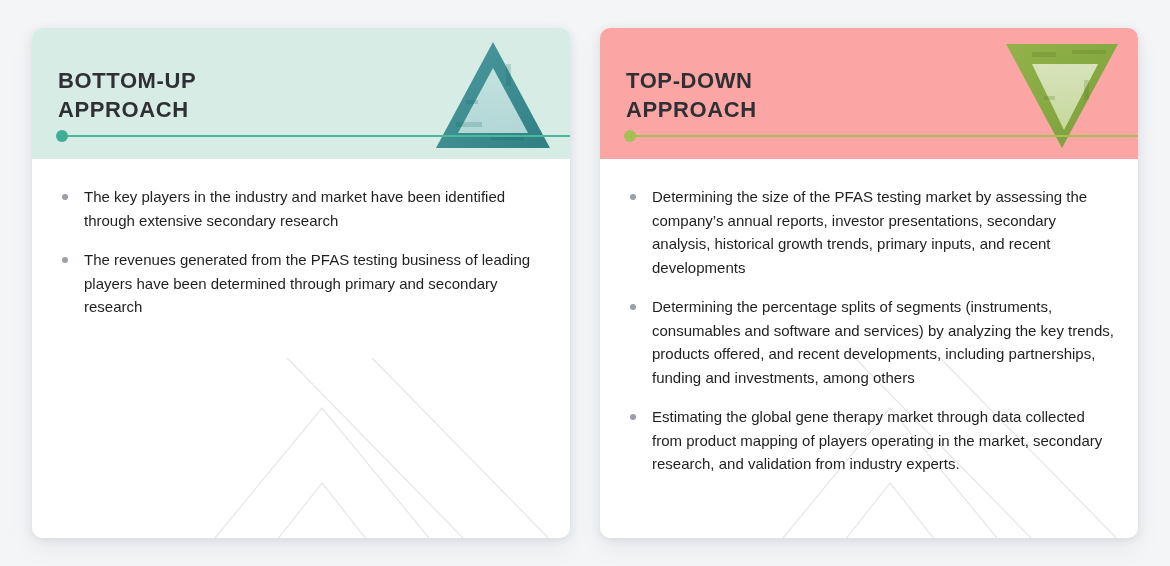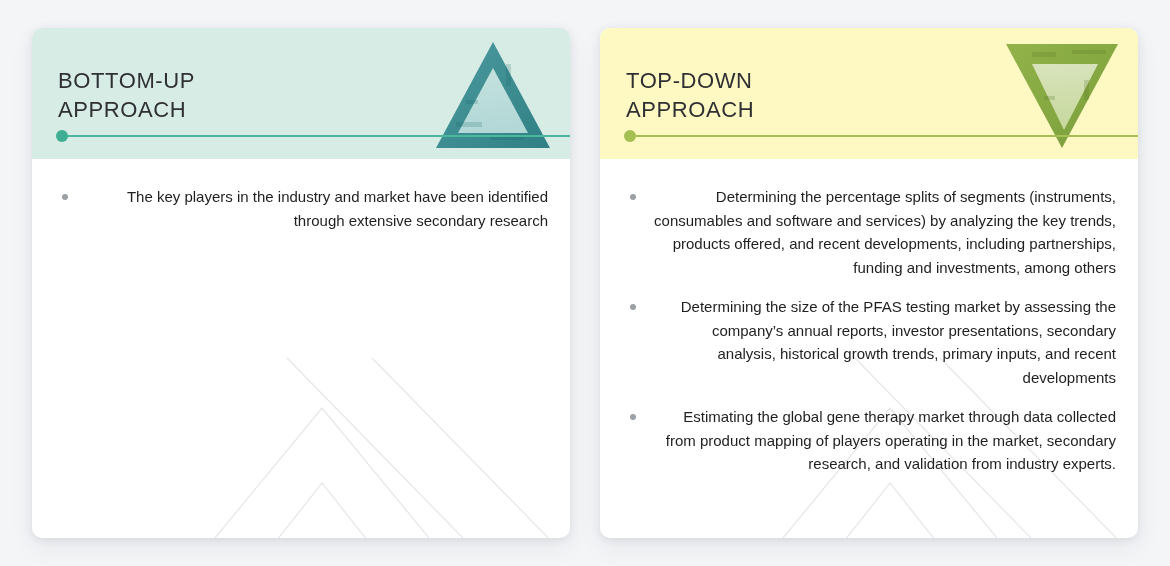--- a/index.html
+++ b/index.html
@@ -47,31 +47,31 @@
     opacity: 1;
   }
 
   .card-header {
     position: relative;
     height: 131px;
     flex: 0 0 131px;
     overflow: hidden;
   }
   .card--bottomup .card-header { background: #d6ece5; }
-  .card--topdown  .card-header { background: #fef9c3; }
+  .card--topdown  .card-header { background: #fca5a5; }
 
   .header-title {
     position: absolute;
     left: 26px;
     top: 38px;
     font-size: 22px;
     line-height: 29px;
     letter-spacing: 0.6px;
     color: #2f3033;
-    font-weight: 400;
+    font-weight: 700;
     white-space: pre-line;
   }
 
   .accent-rule {
     position: absolute;
     left: 24px;
     right: 0;
     bottom: 17px;
     height: 12px;
   }
@@ -108,21 +108,20 @@
     flex: 1 1 auto;
     padding: 26px 22px 20px 22px;
   }
 
   ul.bullets {
     list-style: none;
     margin: 0;
     padding: 0;
     position: relative;
     z-index: 2;
-    text-align: right;
   }
   ul.bullets > li {
     position: relative;
     padding-left: 30px;
     margin-bottom: 16px;
     font-size: 15px;
     line-height: 23.5px;
     color: #1f1f1f;
   }
   ul.bullets > li:last-child { margin-bottom: 0; }
@@ -185,20 +184,21 @@
         <g fill="none" stroke="#e6e6e8" stroke-width="1.2">
           <path d="M150 330 L290 160 L430 330"></path>
           <path d="M215 330 L290 235 L365 330"></path>
           <path d="M255 110 L470 330"></path>
           <path d="M340 110 L538 312"></path>
         </g>
       </svg>
 
       <ul class="bullets">
         <li>The key players in the industry and market have been identified through extensive secondary research</li>
+        <li>The revenues generated from the PFAS testing  business of leading players have been determined through primary and secondary research</li>
       </ul>
     </div>
   </div>
 
   <div class="card card--topdown">
 
     <div class="card-header">
 
       <div class="header-title">TOP-DOWN
 APPROACH</div>
@@ -238,20 +238,20 @@
       <svg class="watermark" viewBox="0 0 538 330" preserveAspectRatio="none">
         <g fill="none" stroke="#e6e6e8" stroke-width="1.2">
           <path d="M150 330 L290 160 L430 330"></path>
           <path d="M215 330 L290 235 L365 330"></path>
           <path d="M255 110 L470 330"></path>
           <path d="M340 110 L538 312"></path>
         </g>
       </svg>
 
       <ul class="bullets">
+        <li>Determining the size of the PFAS testing market by assessing the company’s annual reports, investor presentations, secondary analysis, historical growth trends, primary inputs, and recent developments</li>
         <li>Determining the percentage splits of segments (instruments, consumables and software and services) by analyzing the key trends, products offered, and recent developments, including partnerships, funding and investments, among others</li>
-        <li>Determining the size of the PFAS testing market by assessing the company’s annual reports, investor presentations, secondary analysis, historical growth trends, primary inputs, and recent developments</li>
         <li>Estimating the global gene therapy market through data collected from product mapping of players operating in the market, secondary research, and validation from industry experts.</li>
       </ul>
     </div>
   </div>
 
 </div>
 
 </body></html>

